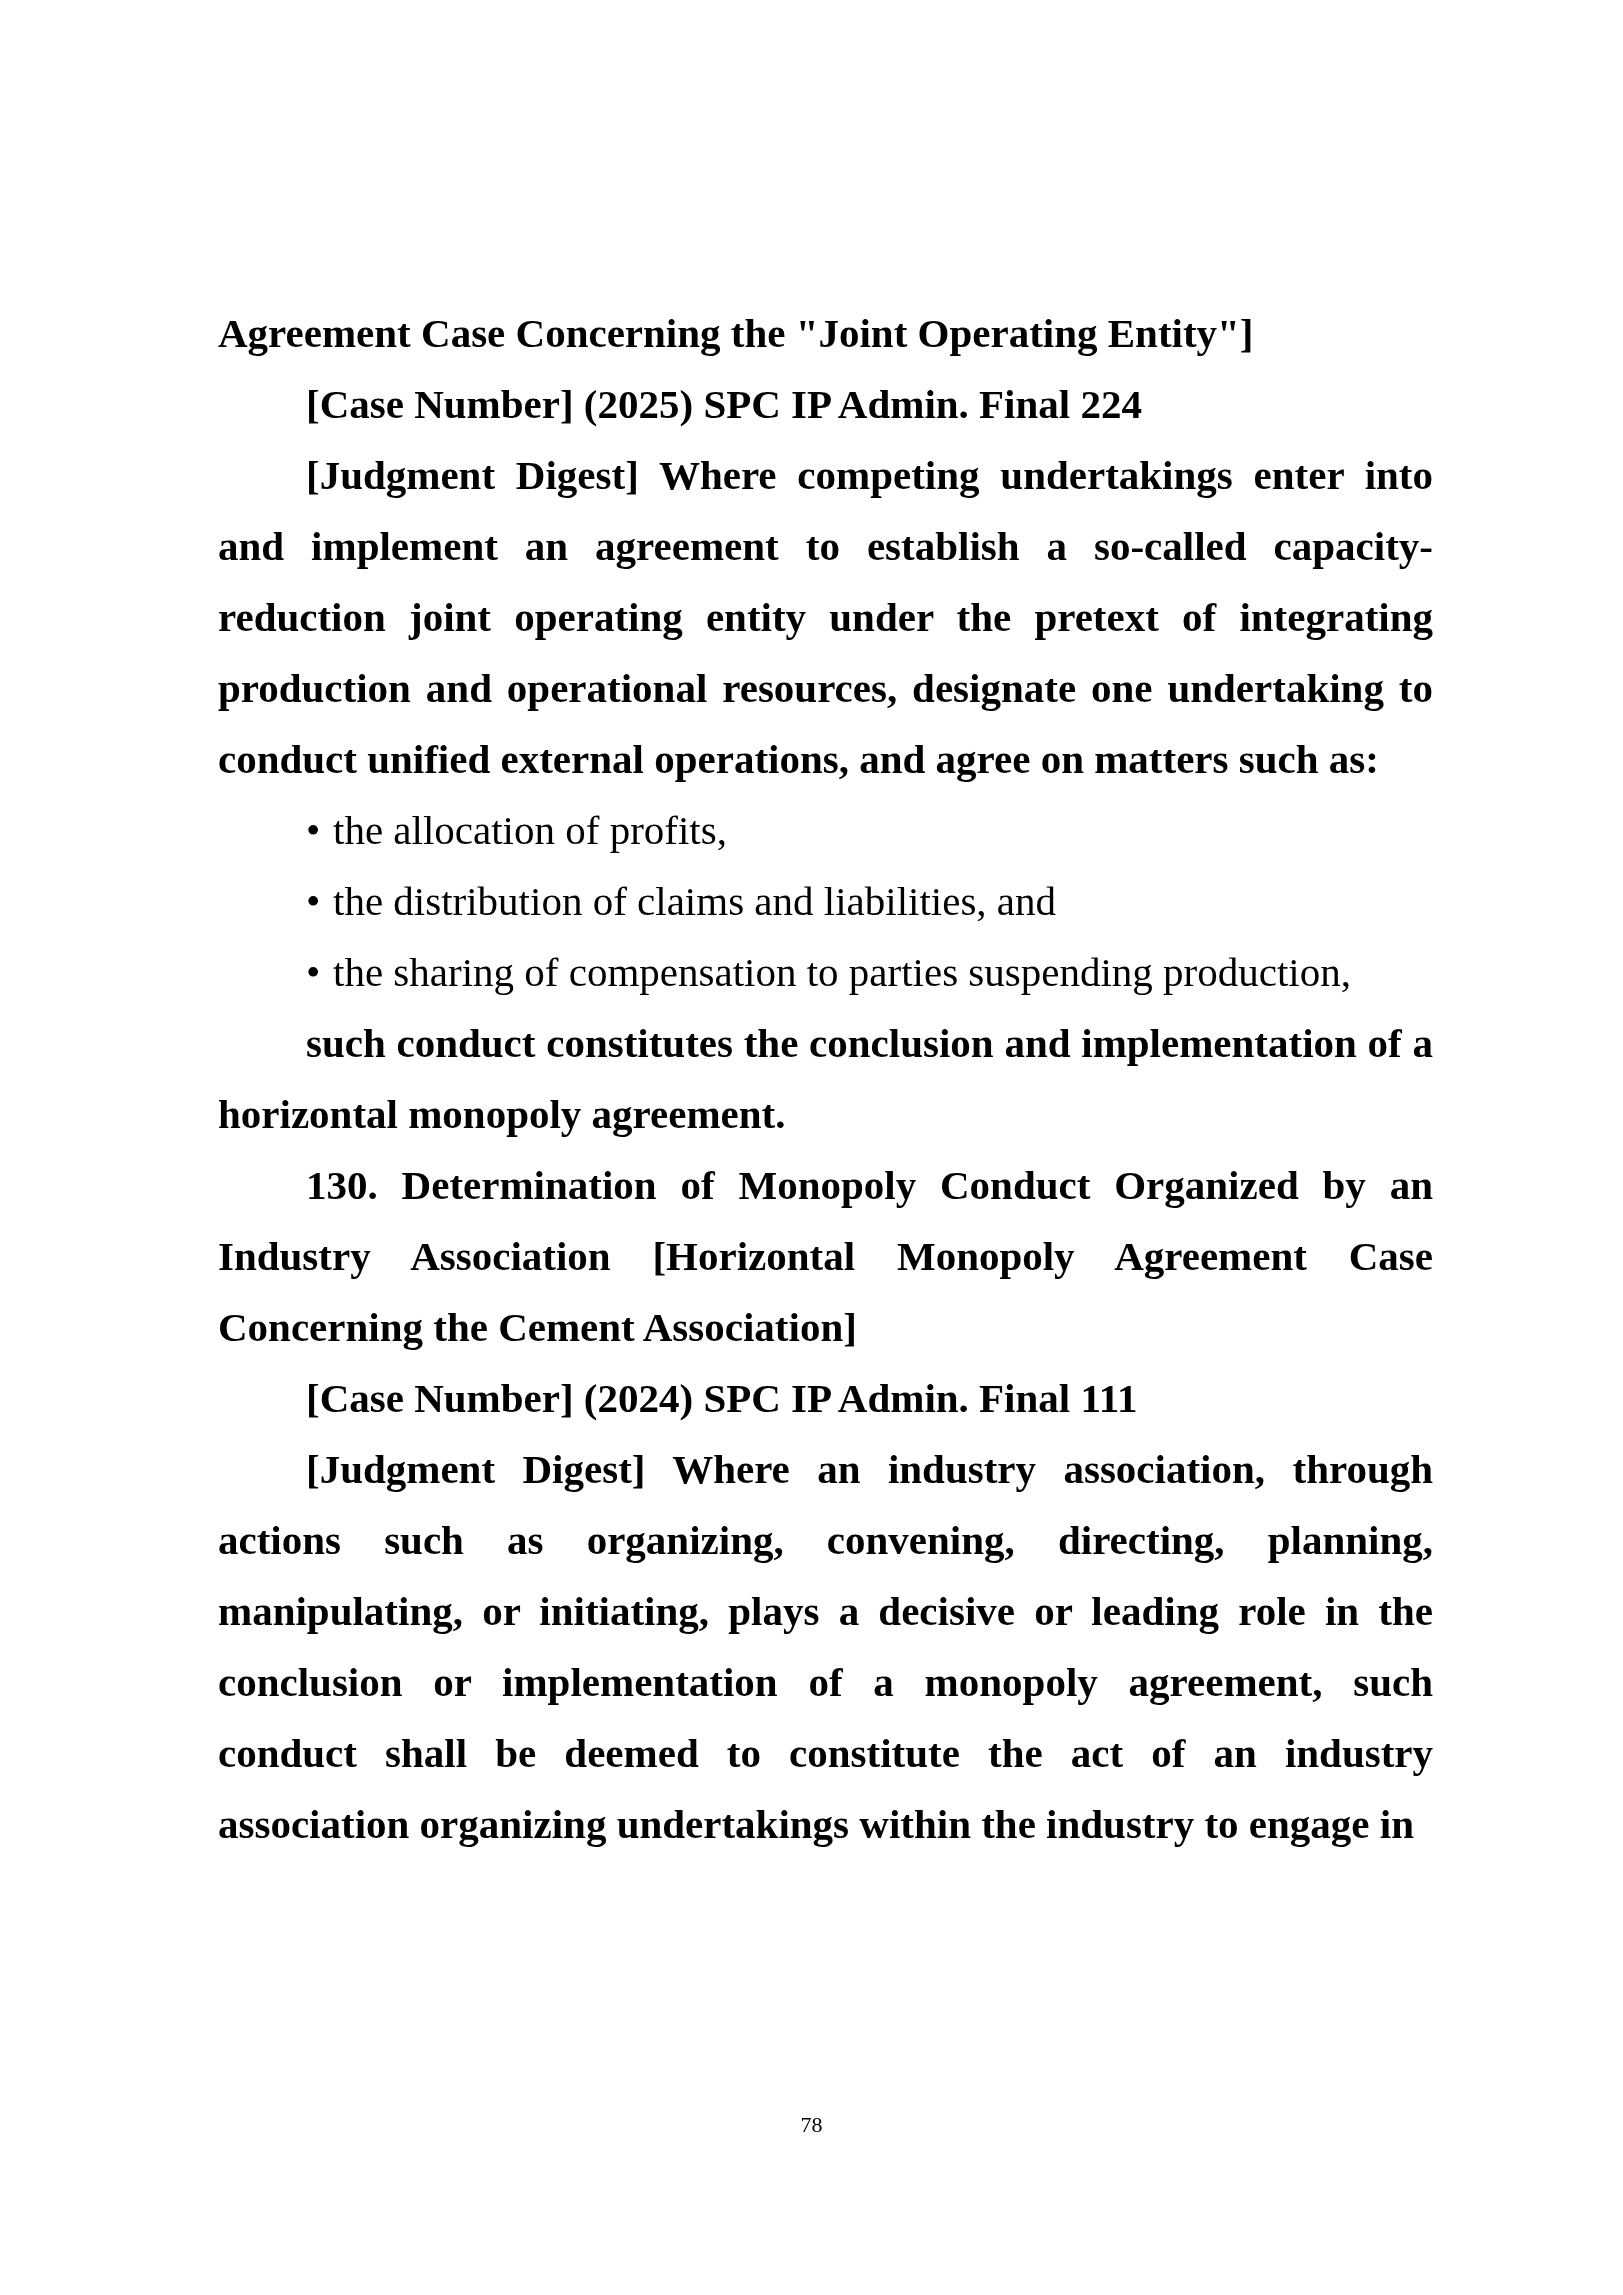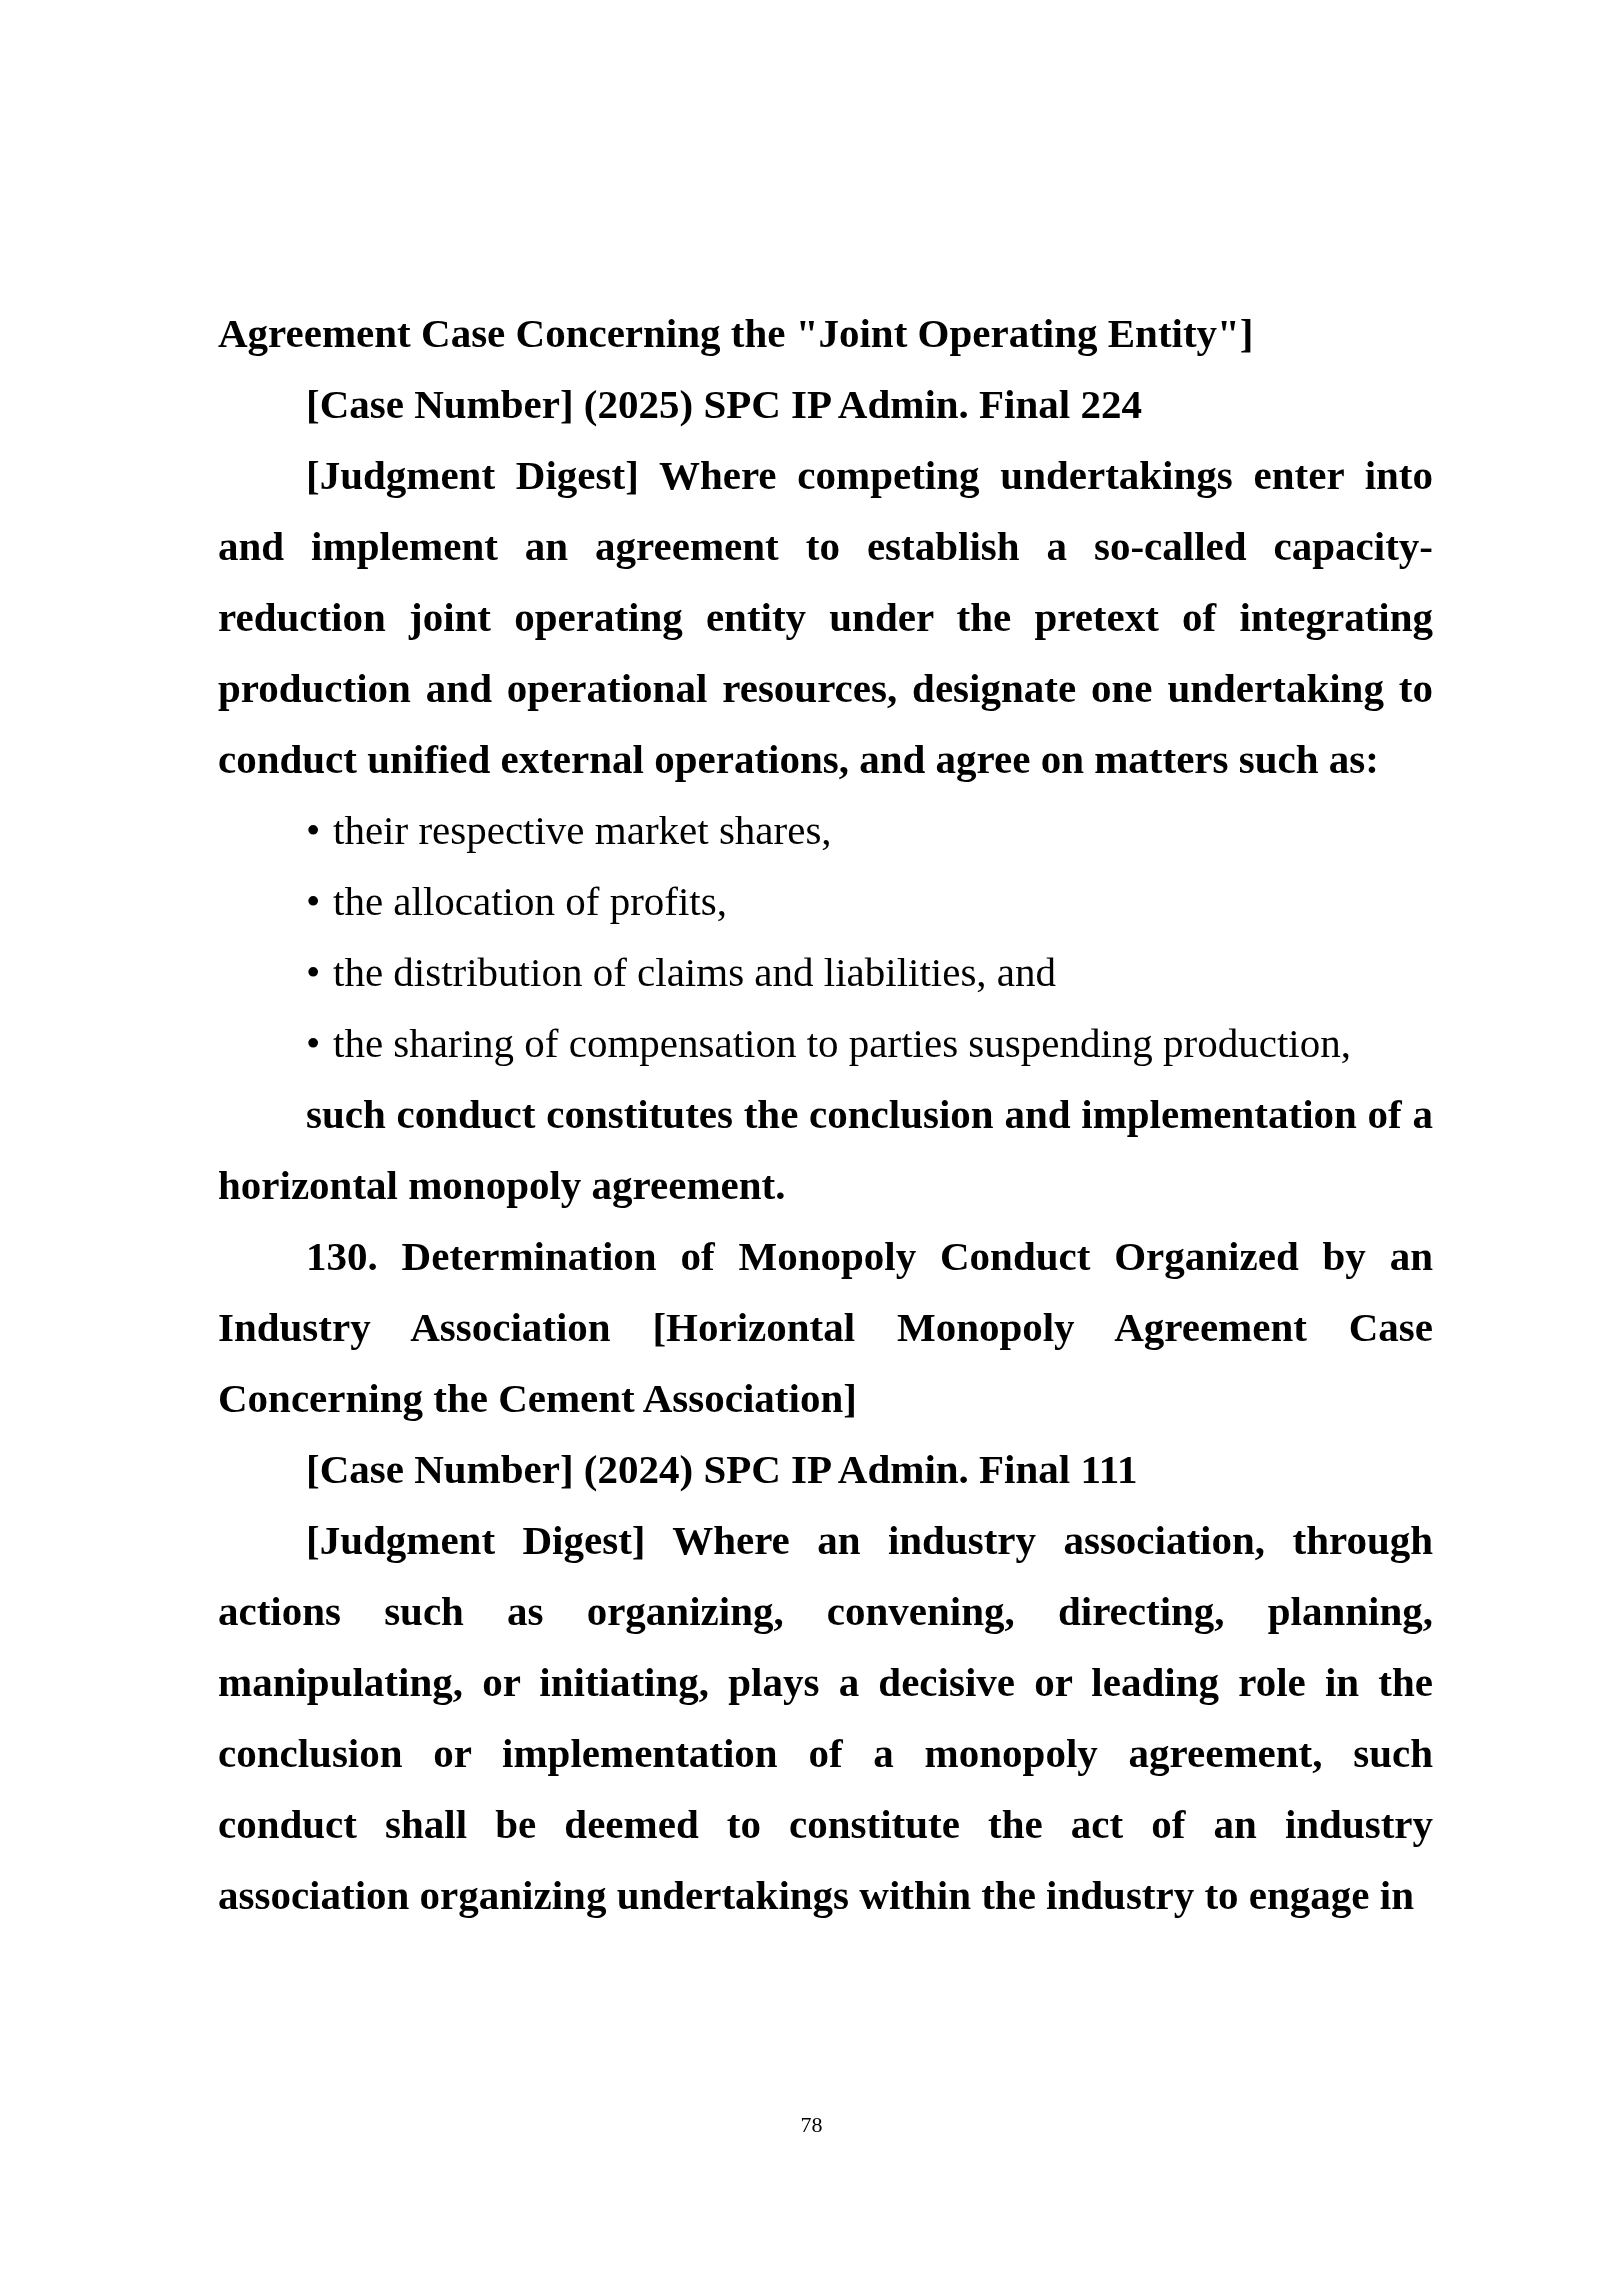--- a/index.html
+++ b/index.html
@@ -58,23 +58,20 @@
 <div class="page-body">
 
   <p class="para bold">Agreement Case Concerning the "Joint Operating Entity"]</p>
 
   <p class="para indent">[Case Number] (2025) SPC IP Admin. Final 224</p>
 
   <p class="para indent">[Judgment Digest] Where competing undertakings enter into and implement an agreement to establish a so-called capacity-reduction joint operating entity under the pretext of integrating production and operational resources, designate one undertaking to conduct unified external operations, and agree on matters such as:</p>
 
   <div>
     <p class="bullet-item">
-      <span class="bullet-dot">•</span><span>their respective market shares,</span>
-    </p>
-    <p class="bullet-item">
       <span class="bullet-dot">•</span><span>the allocation of profits,</span>
     </p>
     <p class="bullet-item">
       <span class="bullet-dot">•</span><span>the distribution of claims and liabilities, and</span>
     </p>
     <p class="bullet-item">
       <span class="bullet-dot">•</span><span>the sharing of compensation to parties suspending production,</span>
     </p>
   </div>
 

